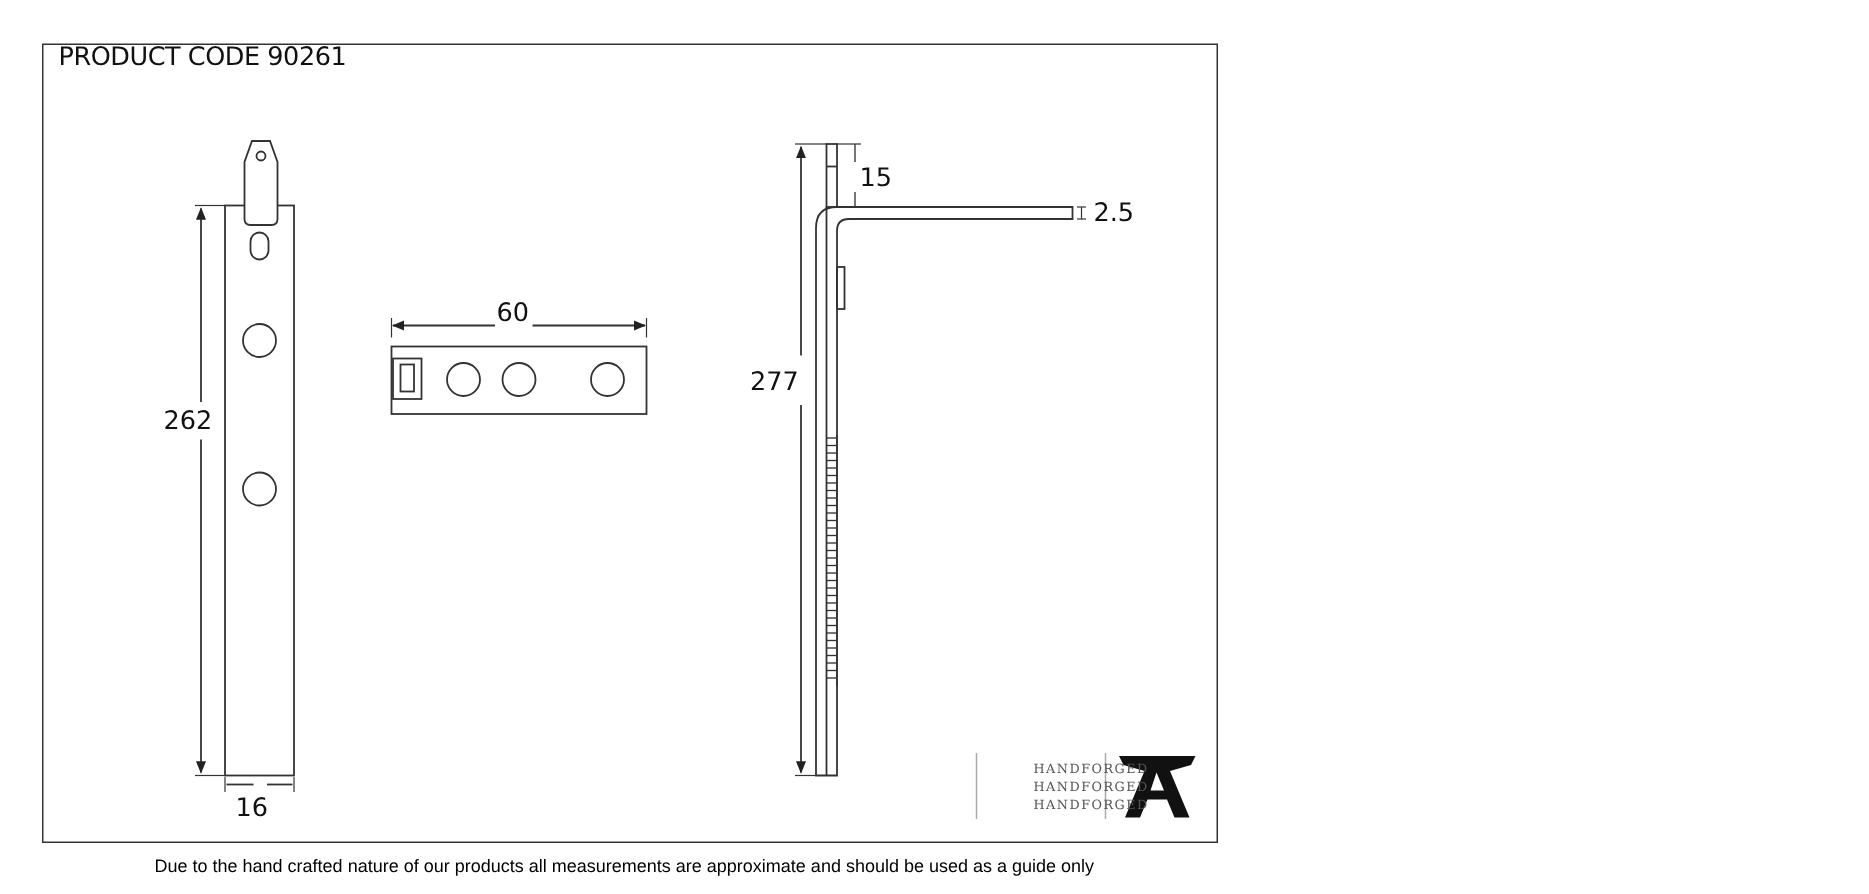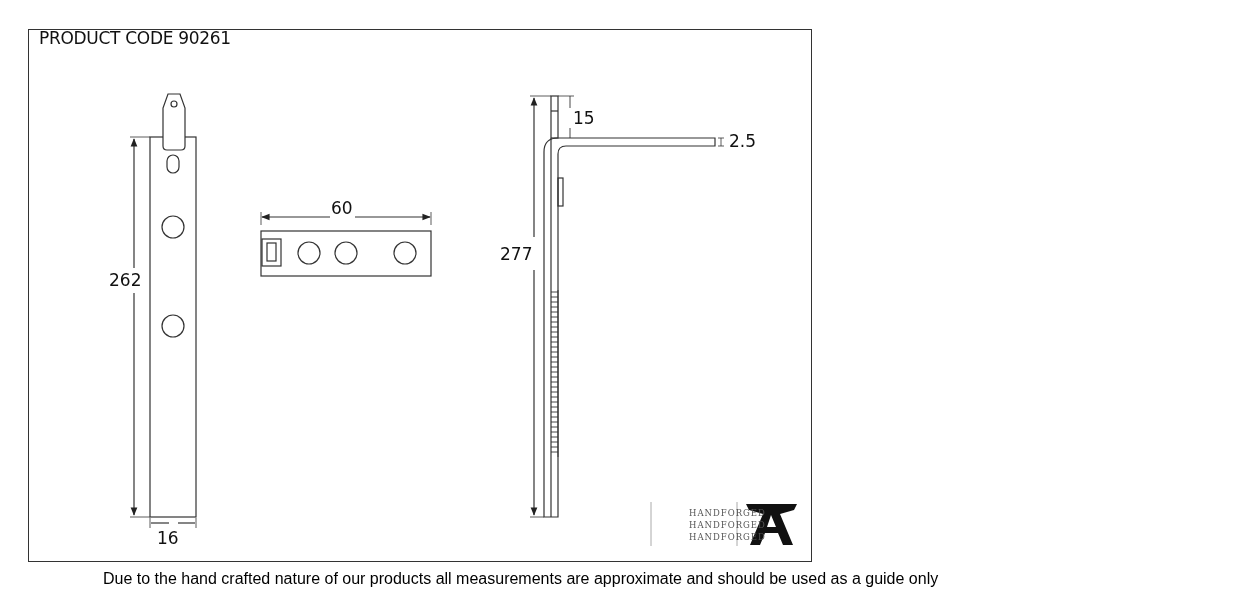--- a/index.html
+++ b/index.html
@@ -3,21 +3,21 @@
   <meta charset="utf-8">
   <style>
     html, body { margin: 0; padding: 0; background: #ffffff; }
     body { width: 1246px; height: 596px; position: relative; overflow: hidden; font-family: "Liberation Sans", sans-serif; }
     #sheet { position: absolute; left: 28px; top: 29px; width: 784px; height: 533px; border: 1px solid #333; box-sizing: border-box; }
     #title { position: absolute; left: 39px; top: 28px; font-family: "DejaVu Sans", sans-serif; font-size: 17px; color: #111; letter-spacing: -0.3px; }
     #drawing { position: absolute; left: 0; top: 0; }
     .dim { font-family: "DejaVu Sans", sans-serif; font-size: 17px; fill: #111; }
     #logo-text { position: absolute; left: 689px; top: 507px; font-family: "DejaVu Serif", serif; font-size: 8.5px; letter-spacing: 1px; line-height: 12px; color: #555; }
     #logo-text div { white-space: nowrap; }
-    #footer { position: absolute; left: 103px; top: 570px; font-family: "Liberation Sans", sans-serif; font-size: 16px; color: #000; white-space: nowrap; }
+    #footer { position: absolute; left: 103px; top: 570px; font-family: "Liberation Sans", sans-serif; font-size: 12px; color: #000; white-space: nowrap; }
   </style>
 </head>
 <body>
 
 <div id="sheet"></div>
 <div id="title">PRODUCT CODE 90261</div>
 
 <svg id="drawing" width="1246" height="596" viewBox="0 0 1246 596">
   <defs>
     <marker id="arr" viewBox="0 0 10 10" refX="9" refY="5" markerWidth="7" markerHeight="7" orient="auto-start-reverse">

